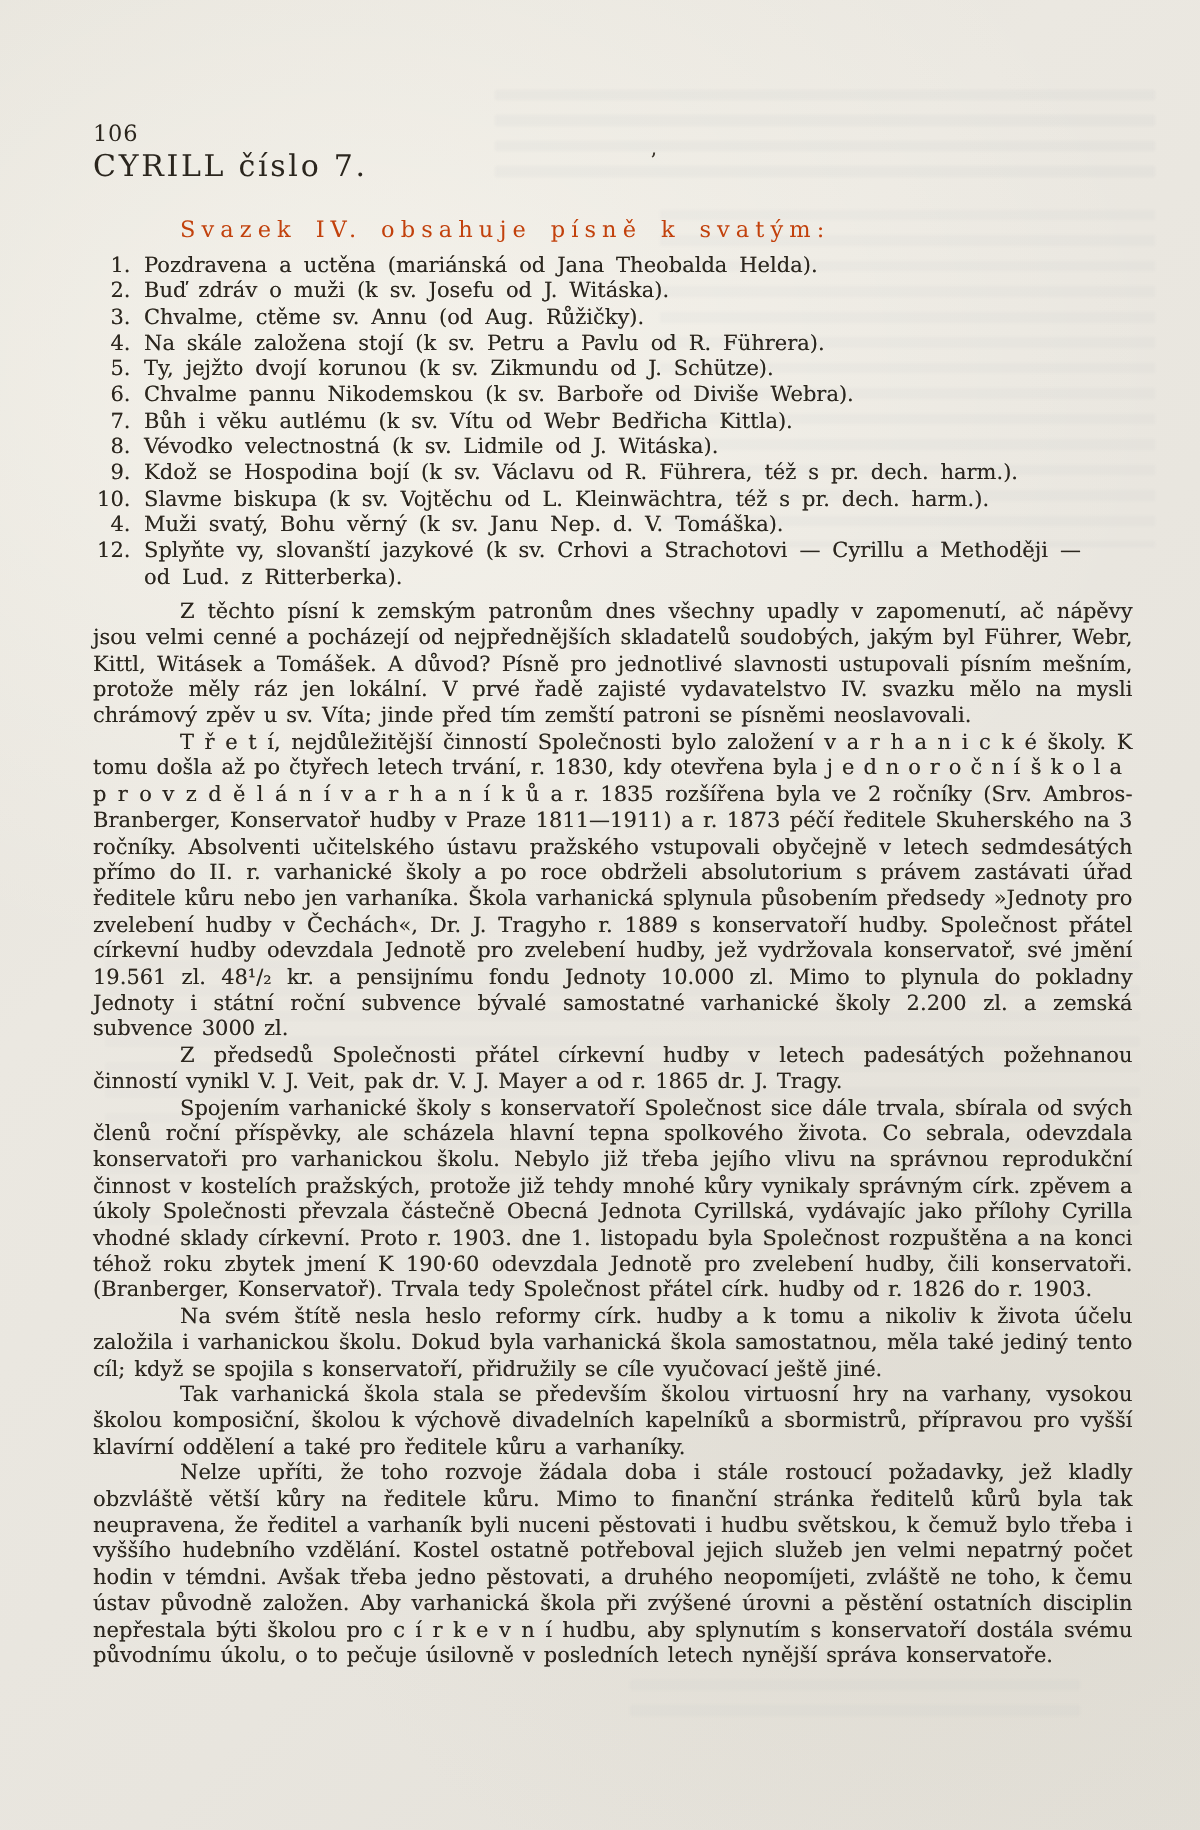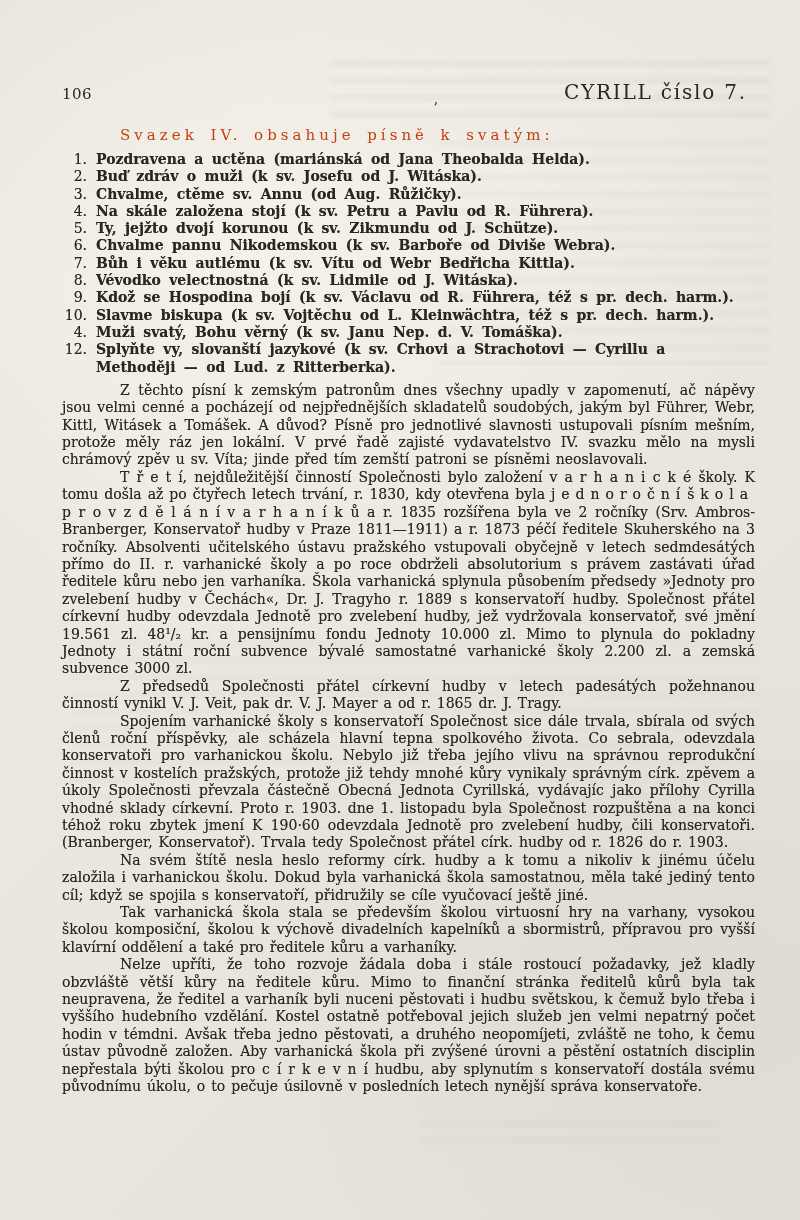--- a/index.html
+++ b/index.html
@@ -19,36 +19,36 @@
   .ghost-stripes {
     background:repeating-linear-gradient(180deg,
       rgba(108,118,142,0.055) 0px, rgba(108,118,142,0.055) 7px,
       rgba(0,0,0,0) 7px, rgba(0,0,0,0) 17px);
   }
   .g1 { top:60px;  left:330px; width:440px; height:58px;  opacity:.8; }
   .g2 { top:140px; left:440px; width:330px; height:225px; opacity:.7; }
   .g3 { top:640px; left:70px;  width:690px; height:190px; opacity:.45; }
   .g4 { top:1120px;left:420px; width:300px; height:34px;  opacity:.6; }
 
-  .header-row { display:flex; justify-content:space-between; align-items:baseline; }
+  .header-row { display:flex; justify-content:space-between; align-items:baseline;flex-direction:column; }
   .page-number { font-size:15px; letter-spacing:.5px; }
   .journal-title { font-size:20px; letter-spacing:1.8px; padding-right:8px; }
 
   .stray { position:absolute; top:100px; left:433px; font-size:14px; color:#3a342b; }
 
   .section-heading {
     font-size:15px; font-weight:400; color:#c2410c;
     letter-spacing:.27em; word-spacing:.25em;
     margin:22px 0 7px 58px;
   }
 
   .song-list { font-size:14px; line-height:17.3px; }
   .song-list .item { display:flex; }
   .song-list .num { flex:none; width:25px; text-align:right; margin-right:9px; }
-  .song-list .txt { word-spacing:3.5px;font-weight:bold; }
+  .song-list .txt { word-spacing:3.5px; }
   .song-list .item:last-child .txt { max-width:630px; }
 
   .body-paragraphs { margin-top:6px; }
   .body-paragraphs p {
     margin:0; font-size:14px; line-height:17.4px;
     text-align:justify; text-indent:58px; word-spacing:1.5px;
     text-shadow:0 0 .4px rgba(43,38,30,.55);
   }
   .song-list { text-shadow:0 0 .4px rgba(43,38,30,.55); }
 </style>
@@ -119,17 +119,17 @@
         <span class="num">12.</span>
         <span class="txt">Splyňte vy, slovanští jazykové (k sv. Crhovi a Strachotovi — Cyrillu a Methoději — od Lud. z Ritterberka).</span>
       </div>
     </div>
 
   <div class="body-paragraphs">
       <p>Z těchto písní k zemským patronům dnes všechny upadly v zapomenutí, ač nápěvy jsou velmi cenné a pocházejí od nejpřednějších skladatelů soudobých, jakým byl Führer, Webr, Kittl, Witásek a Tomášek. A důvod? Písně pro jednotlivé slavnosti ustupovali písním mešním, protože měly ráz jen lokální. V prvé řadě zajisté vydavatelstvo IV. svazku mělo na mysli chrámový zpěv u sv. Víta; jinde před tím zemští patroni se písněmi neoslavovali.</p>
       <p>T ř e t í, nejdůležitější činností Společnosti bylo založení v a r h a n i c k é školy. K tomu došla až po čtyřech letech trvání, r. 1830, kdy otevřena byla j e d n o r o č n í š k o l a p r o v z d ě l á n í v a r h a n í k ů a r. 1835 rozšířena byla ve 2 ročníky (Srv. Ambros-Branberger, Konservatoř hudby v Praze 1811—1911) a r. 1873 péčí ředitele Skuherského na 3 ročníky. Absolventi učitelského ústavu pražského vstupovali obyčejně v letech sedmdesátých přímo do II. r. varhanické školy a po roce obdrželi absolutorium s právem zastávati úřad ředitele kůru nebo jen varhaníka. Škola varhanická splynula působením předsedy »Jednoty pro zvelebení hudby v Čechách«, Dr. J. Tragyho r. 1889 s konservatoří hudby. Společnost přátel církevní hudby odevzdala Jednotě pro zvelebení hudby, jež vydržovala konservatoř, své jmění 19.561 zl. 48¹/₂ kr. a pensijnímu fondu Jednoty 10.000 zl. Mimo to plynula do pokladny Jednoty i státní roční subvence bývalé samostatné varhanické školy 2.200 zl. a zemská subvence 3000 zl.</p>
       <p>Z předsedů Společnosti přátel církevní hudby v letech padesátých požehnanou činností vynikl V. J. Veit, pak dr. V. J. Mayer a od r. 1865 dr. J. Tragy.</p>
       <p>Spojením varhanické školy s konservatoří Společnost sice dále trvala, sbírala od svých členů roční příspěvky, ale scházela hlavní tepna spolkového života. Co sebrala, odevzdala konservatoři pro varhanickou školu. Nebylo již třeba jejího vlivu na správnou reprodukční činnost v kostelích pražských, protože již tehdy mnohé kůry vynikaly správným círk. zpěvem a úkoly Společnosti převzala částečně Obecná Jednota Cyrillská, vydávajíc jako přílohy Cyrilla vhodné sklady církevní. Proto r. 1903. dne 1. listopadu byla Společnost rozpuštěna a na konci téhož roku zbytek jmení K 190·60 odevzdala Jednotě pro zvelebení hudby, čili konservatoři. (Branberger, Konservatoř). Trvala tedy Společnost přátel círk. hudby od r. 1826 do r. 1903.</p>
-      <p>Na svém štítě nesla heslo reformy círk. hudby a k tomu a nikoliv k jinému účelu založila i varhanickou školu. Dokud byla varhanická škola samostatnou, měla také jediný tento cíl; když se spojila s konservatoří, přidružily se cíle vyučovací ještě jiné.</p>
+      <p>Na svém štítě nesla heslo reformy círk. hudby a k tomu a nikoliv k života účelu založila i varhanickou školu. Dokud byla varhanická škola samostatnou, měla také jediný tento cíl; když se spojila s konservatoří, přidružily se cíle vyučovací ještě jiné.</p>
       <p>Tak varhanická škola stala se především školou virtuosní hry na varhany, vysokou školou komposiční, školou k výchově divadelních kapelníků a sbormistrů, přípravou pro vyšší klavírní oddělení a také pro ředitele kůru a varhaníky.</p>
       <p>Nelze upříti, že toho rozvoje žádala doba i stále rostoucí požadavky, jež kladly obzvláště větší kůry na ředitele kůru. Mimo to finanční stránka ředitelů kůrů byla tak neupravena, že ředitel a varhaník byli nuceni pěstovati i hudbu světskou, k čemuž bylo třeba i vyššího hudebního vzdělání. Kostel ostatně potřeboval jejich služeb jen velmi nepatrný počet hodin v témdni. Avšak třeba jedno pěstovati, a druhého neopomíjeti, zvláště ne toho, k čemu ústav původně založen. Aby varhanická škola při zvýšené úrovni a pěstění ostatních disciplin nepřestala býti školou pro c í r k e v n í hudbu, aby splynutím s konservatoří dostála svému původnímu úkolu, o to pečuje úsilovně v posledních letech nynější správa konservatoře.</p>
     </div>
 </div>
 
 </body></html>

